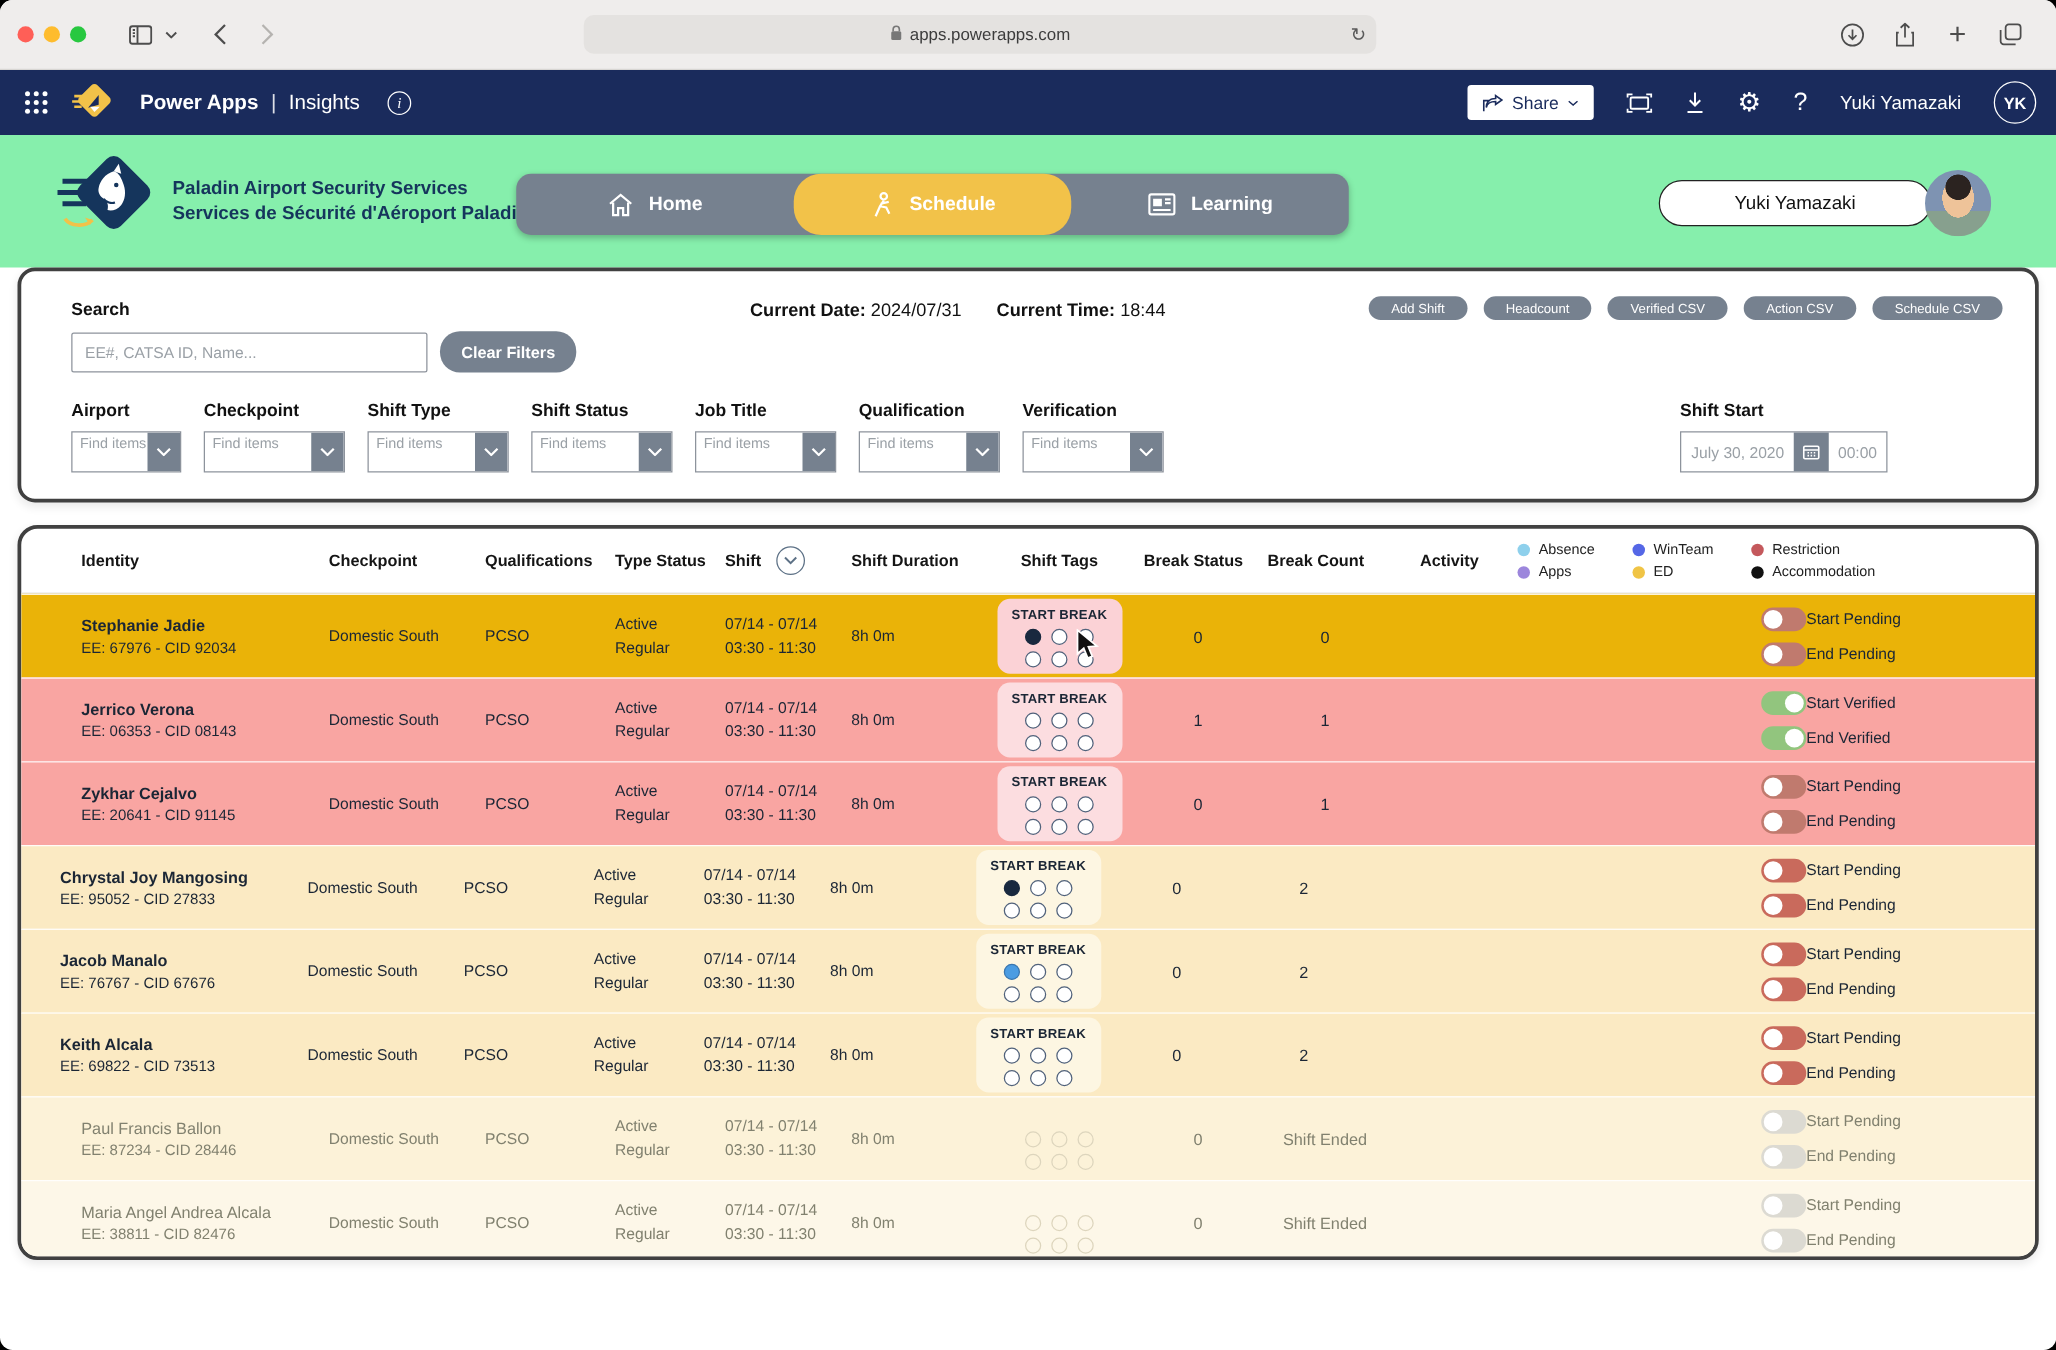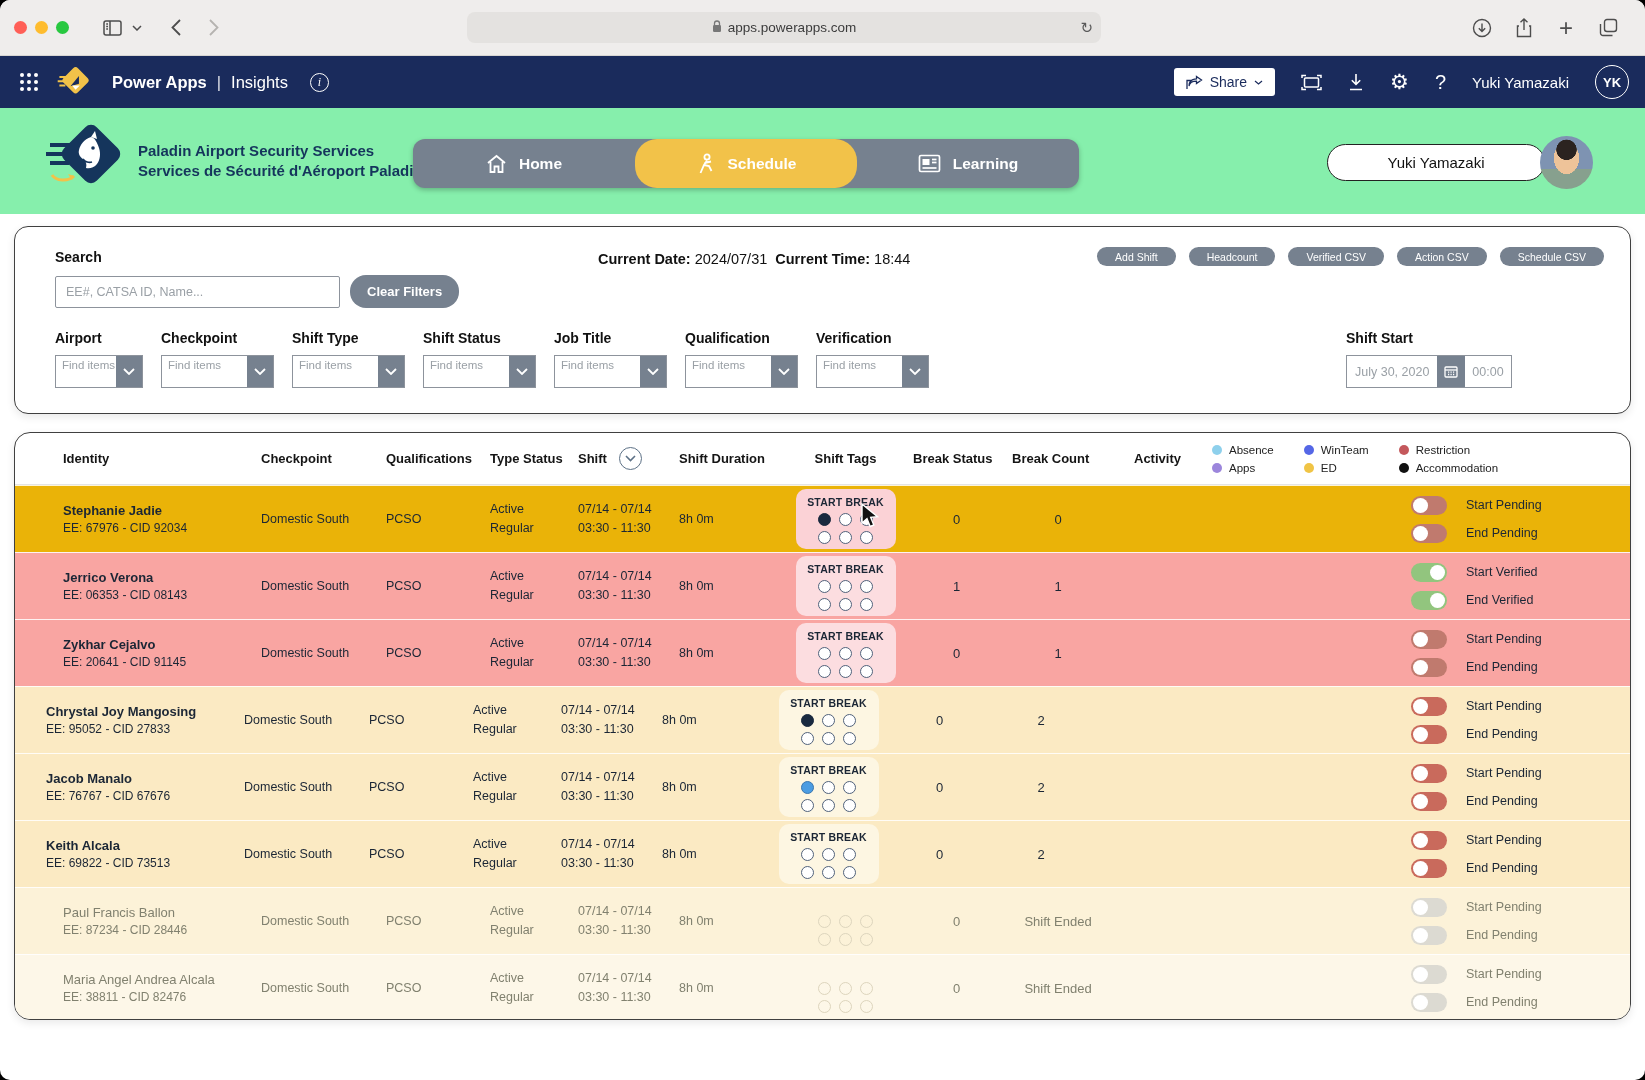--- a/index.html
+++ b/index.html
@@ -41,26 +41,26 @@
   .nav-tab { flex:1; display:flex; align-items:center; justify-content:center; gap:12px; color:#fff; font-size:15.5px; font-weight:700; border-radius:22px; cursor:pointer; }
   .nav-tab.active { background:#f2c249; }
   .user-zone { position:absolute; right:100px; top:36px; }
   .user-pill { width:218px; height:37px; background:#fff; border:1.6px solid #222; border-radius:19px; display:flex; align-items:center; justify-content:center; font-size:15px; color:#111; }
   .avatar { position:absolute; right:-48px; top:-8px; width:53px; height:53px; border-radius:50%;
     background: radial-gradient(circle at 50% 26%, #2b2320 0 21%, rgba(0,0,0,0) 22%),
                 radial-gradient(ellipse 24% 30% at 50% 42%, #eec399 0 99%, rgba(0,0,0,0) 100%),
                 linear-gradient(180deg,#7e93b2 0 62%, #87a08e 62%); }
 
   
-  .card { background:#fff; border:1px solid #404040; border-radius:14px; box-shadow:0 3px 8px rgba(0,0,0,.09); margin:12px 14px; }
+  .card { background:#fff; border:3px solid #404040; border-radius:14px; box-shadow:0 3px 8px rgba(0,0,0,.09); margin:0 14px; }
 
   
   .filter-card { height:188px; padding:22px 26px 0 40px; position:relative; }
   .f-label { font-weight:700; font-size:14px; color:#111; }
-  .cur-line { position:absolute; left:583px; top:24px; font-size:14.5px; color:#111; display:flex; gap:8px; }
+  .cur-line { position:absolute; left:583px; top:24px; font-size:14.5px; color:#111; display:flex; gap:28px; }
   .cur-line b { font-weight:700; }
   .pill-row { position:absolute; right:26px; top:20px; display:flex; gap:13px; }
   .pill-btn { background:#76818f; color:#fff; border:none; border-radius:11px; height:19px; padding:0 18px; font-size:10.5px; font-family:inherit; }
   .search-row { display:flex; gap:10px; margin-top:10px; align-items:center; }
   .search-input { width:285px; height:32px; border:1px solid #8d939c; border-radius:2px; font-size:12.5px; padding:0 10px; font-family:inherit; color:#333; }
   .search-input::placeholder { color:#9aa0a6; }
   .clear-btn { background:#76818f; color:#fff; border:none; border-radius:16px; height:33px; padding:0 17px; font-size:13px; font-weight:700; font-family:inherit; }
   .dd-row { display:flex; margin-top:22px; align-items:flex-start;gap:43px; }
   .dd-group { display:flex; gap:18px; }
   .filter-dd { width:113px; }
@@ -105,21 +105,21 @@
   .tone-ended .tags-card, .tone-ended2 .tags-card { background:transparent; }
   .sb-label { font-size:10.5px; font-weight:700; letter-spacing:.2px; color:#1b2635; }
   .no-break-label .sb-label { visibility:hidden; }
   .dots { display:grid; grid-template-columns:repeat(3,13px); gap:5px 8px; justify-content:center; margin-top:5px; }
   .dot { width:13px; height:13px; border:1.5px solid #51627b; border-radius:50%; background:#fff; }
   .dot-navy { background:#19293f; border-color:#19293f; }
   .dot-blue { background:#4b9ce2; border-color:#3a76af; }
   .tone-ended .dot, .tone-ended2 .dot { border-color:#ddd5bd; background:transparent; }
 
   .toggles { display:flex; flex-direction:column; gap:9px; }
-  .tg-line { display:flex; align-items:center; gap:19px; font-size:12.5px; }
+  .tg-line { display:flex; align-items:center; gap:0; font-size:12.5px; }
   .toggle { width:36px; height:19px; border-radius:10px; position:relative; flex:0 0 auto; }
   .toggle::after { content:""; position:absolute; top:2px; width:15px; height:15px; border-radius:50%; background:#fff; }
   .t-off::after { left:2px; }
   .t-on::after { right:2px; }
   .tone-red1 .t-off, .tone-red2 .t-off { background:#c07a6e; }
   .tone-yellow .t-off { background:#c96a5c; }
   .t-on { background:#92c57e; }
   .tone-ended .t-off, .tone-ended2 .t-off { background:#dcdad2; }
 
   .cursor { position:absolute; left:860px; top:503px; z-index:50; pointer-events:none; }

